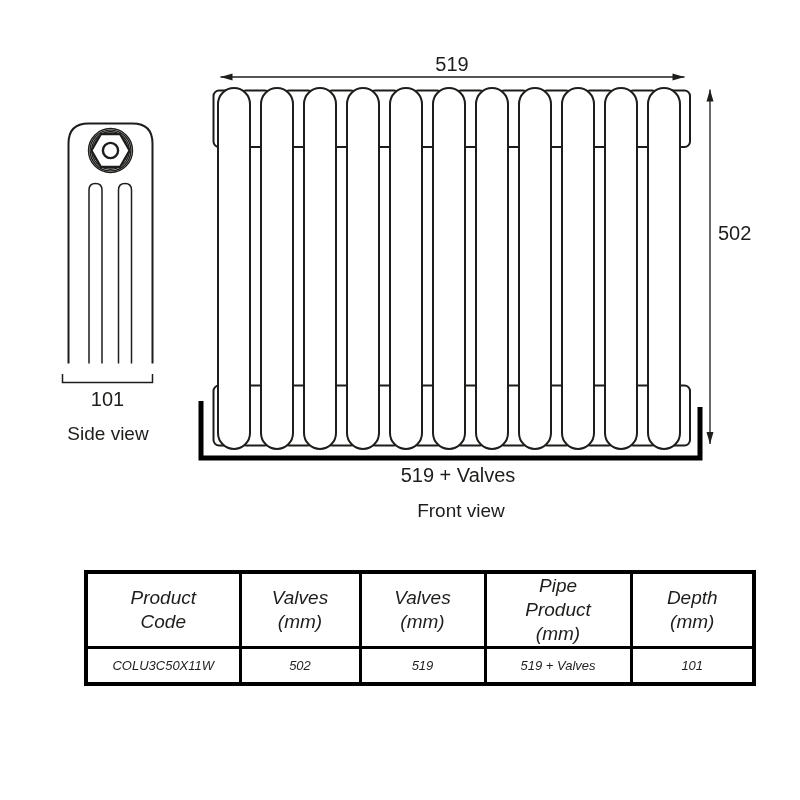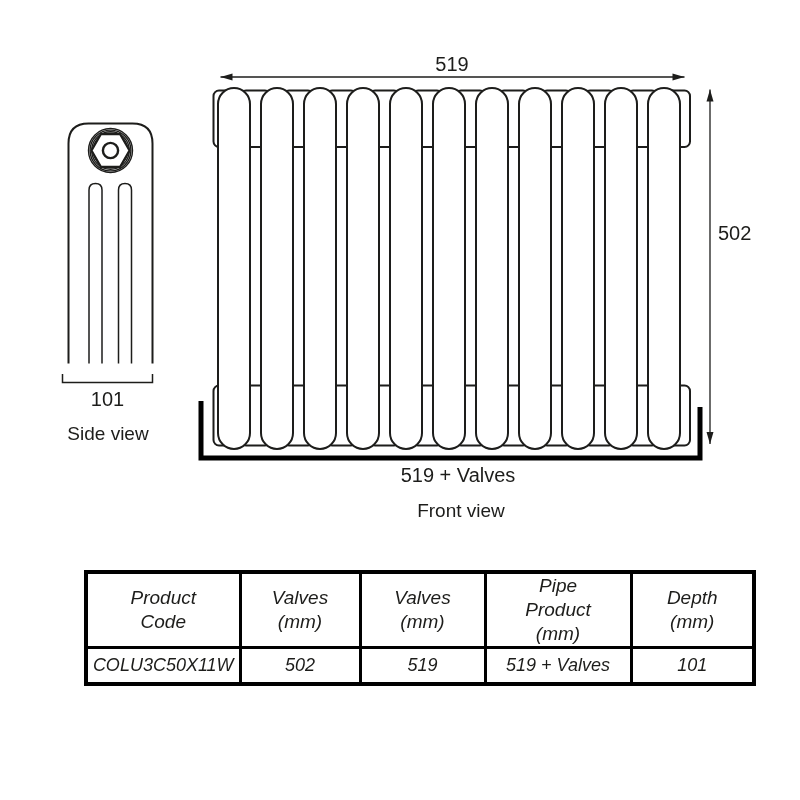--- a/index.html
+++ b/index.html
@@ -24,21 +24,21 @@
   .t19{font-size:19px;text-anchor:middle;}
   .ts{text-anchor:start;}
 
   
   .spec-table{position:absolute;left:84px;top:570px;border-collapse:collapse;table-layout:fixed;
               border:4px solid #000;font-style:italic;}
   .spec-table th,.spec-table td{border:3px solid #000;text-align:center;vertical-align:middle;
               font-family:"Liberation Sans",sans-serif;color:#1d1d1b;font-weight:400;
               padding:0 2px;background:#fff;}
   .spec-table th{font-size:19px;line-height:1.26;white-space:pre-line;height:66px;}
-  .spec-table td{font-size:18px;height:33px;white-space:nowrap;}
+  .spec-table td{font-size:13px;height:33px;white-space:nowrap;}
 </style>
 </head>
 <body>
 
 <div class="page">
 
   <svg width="800" height="560" viewBox="0 0 800 560">
     <defs>
       <marker id="arrowEnd" markerUnits="userSpaceOnUse" markerWidth="14" markerHeight="9" refX="12.5" refY="4" orient="auto">
         <path d="M0.5 0.5 L12.5 4 L0.5 7.5 Z" fill="#1d1d1b"></path>

